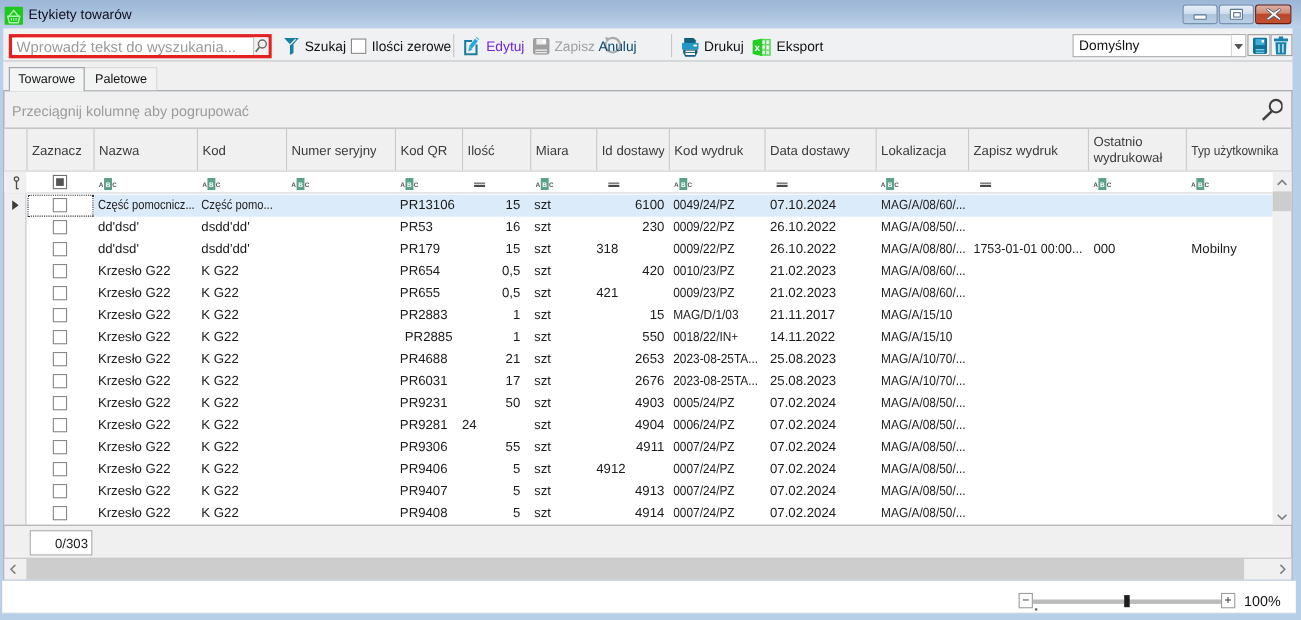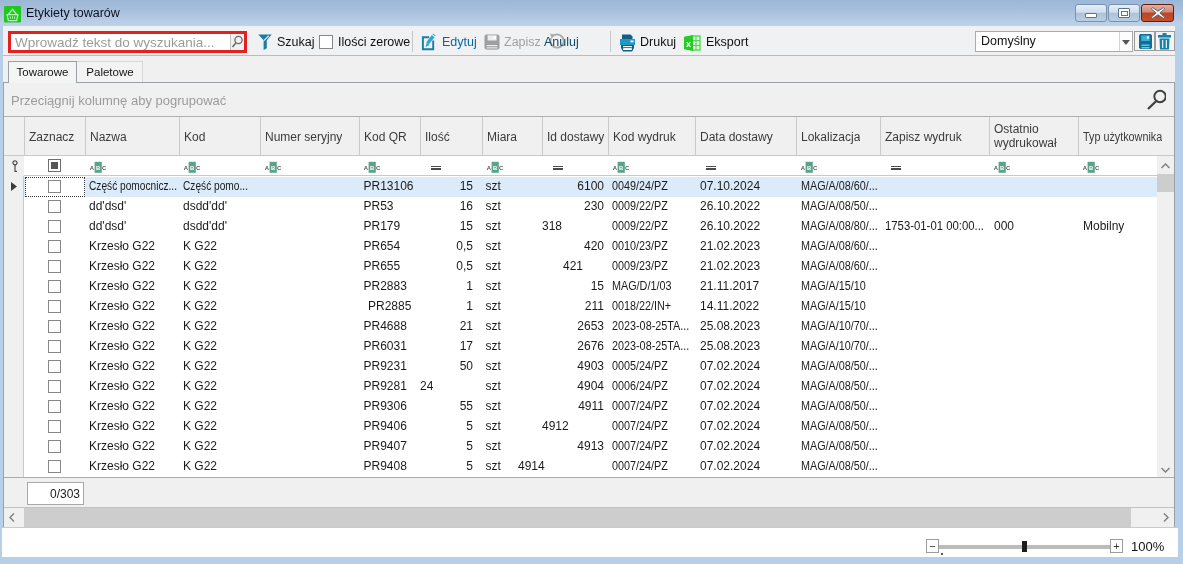--- a/index.html
+++ b/index.html
@@ -42,21 +42,21 @@
 <div class="abs" style="left:277px;top:35px;font-size:12.5px;color:#111">Szukaj</div>
 <div class="cb" style="left:319px;top:35px;width:14px;height:14px"></div>
 <div class="abs" style="left:338px;top:35px;font-size:12.5px;color:#111">Ilości zerowe</div>
 <div class="abs" style="left:412px;top:31px;width:1px;height:21px;background:#c6c6c6"></div>
 <svg class="abs" style="left:421px;top:33px" width="16" height="18" viewBox="0 0 16 18">
 <path d="M12.2 7.5 L12.2 16.3 L1.9 16.3 L1.9 4.2 L8.2 4.2" fill="none" stroke="#1b7d9e" stroke-width="1.9"></path>
 <line x1="13.4" y1="1.6" x2="6.6" y2="10.2" stroke="#2aa7d9" stroke-width="3.4"></line>
 <line x1="11.1" y1="1.6" x2="14.1" y2="4.0" stroke="#eef6fa" stroke-width="1.1"></line>
 <path d="M5.8 9.6 L4.5 13.9 L8.6 12.0 Z" fill="#2aa7d9"></path>
 </svg>
-<div class="abs" style="left:442px;top:35px;font-size:12.5px;color:#0369a1">Edytuj</div>
+<div class="abs" style="left:442px;top:35px;font-size:12.5px;color:#6d28d9">Edytuj</div>
 <svg class="abs" style="left:484px;top:34px" width="16" height="16" viewBox="0 0 16 16">
 <rect x="0.5" y="0.5" width="15" height="15" rx="2" fill="#9f9f9f"></rect>
 <rect x="3.6" y="1.3" width="9" height="5.2" fill="#ededee"></rect>
 <rect x="9.4" y="2.4" width="2.6" height="2.6" fill="#fff"></rect>
 <rect x="2.8" y="11" width="10.4" height="4.5" fill="#ededee"></rect>
 <rect x="2.8" y="12.2" width="10.4" height="1.1" fill="#9f9f9f"></rect>
 <rect x="2.8" y="14.4" width="10.4" height="1.1" fill="#9f9f9f"></rect>
 </svg>
 <div class="abs" style="left:504px;top:35px;font-size:12.5px;color:#a0a0a0">Zapisz</div>
 <svg class="abs" style="left:548px;top:33px" width="17" height="17" viewBox="0 0 17 17">
@@ -265,41 +265,41 @@
 <div class="cell" style="left:542px;top:239px;width:62px;text-align:right">420</div>
 <div class="cell" style="left:612px;top:239px;width:92px;transform:scaleX(.9);transform-origin:0 0">0010/23/PZ</div>
 <div class="cell" style="left:700px;top:239px;width:95px">21.02.2023</div>
 <div class="cell" style="left:800.5px;top:239px;width:95px;transform:scaleX(.9);transform-origin:0 0">MAG/A/08/60/...</div>
 <div class="cb" style="left:48px;top:259.5px"></div>
 <div class="cell" style="left:89px;top:259px;width:105px;">Krzesło G22</div>
 <div class="cell" style="left:183px;top:259px;width:78px;">K G22</div>
 <div class="cell" style="left:363.5px;top:259px;width:55px">PR655</div>
 <div class="cell" style="left:420px;top:259px;width:53px;text-align:right">0,5</div>
 <div class="cell" style="left:485.5px;top:259px;width:54px">szt</div>
-<div class="cell" style="left:542px;top:259px;width:62px;text-align:center">421</div>
+<div class="cell" style="left:542px;top:259px;width:62px;text-align:left">421</div>
 <div class="cell" style="left:612px;top:259px;width:92px;transform:scaleX(.9);transform-origin:0 0">0009/23/PZ</div>
 <div class="cell" style="left:700px;top:259px;width:95px">21.02.2023</div>
 <div class="cell" style="left:800.5px;top:259px;width:95px;transform:scaleX(.9);transform-origin:0 0">MAG/A/08/60/...</div>
 <div class="cb" style="left:48px;top:279.5px"></div>
 <div class="cell" style="left:89px;top:279px;width:105px;">Krzesło G22</div>
 <div class="cell" style="left:183px;top:279px;width:78px;">K G22</div>
 <div class="cell" style="left:363.5px;top:279px;width:55px">PR2883</div>
 <div class="cell" style="left:420px;top:279px;width:53px;text-align:right">1</div>
 <div class="cell" style="left:485.5px;top:279px;width:54px">szt</div>
 <div class="cell" style="left:542px;top:279px;width:62px;text-align:right">15</div>
 <div class="cell" style="left:612px;top:279px;width:92px;transform:scaleX(.9);transform-origin:0 0">MAG/D/1/03</div>
 <div class="cell" style="left:700px;top:279px;width:95px">21.11.2017</div>
 <div class="cell" style="left:800.5px;top:279px;width:95px;transform:scaleX(.9);transform-origin:0 0">MAG/A/15/10</div>
 <div class="cb" style="left:48px;top:299.5px"></div>
 <div class="cell" style="left:89px;top:299px;width:105px;">Krzesło G22</div>
 <div class="cell" style="left:183px;top:299px;width:78px;">K G22</div>
 <div class="cell" style="left:368px;top:299px;width:55px">PR2885</div>
 <div class="cell" style="left:420px;top:299px;width:53px;text-align:right">1</div>
 <div class="cell" style="left:485.5px;top:299px;width:54px">szt</div>
-<div class="cell" style="left:542px;top:299px;width:62px;text-align:right">211</div>
+<div class="cell" style="left:542px;top:299px;width:62px;text-align:right">550</div>
 <div class="cell" style="left:612px;top:299px;width:92px;transform:scaleX(.9);transform-origin:0 0">0018/22/IN+</div>
 <div class="cell" style="left:700px;top:299px;width:95px">14.11.2022</div>
 <div class="cell" style="left:800.5px;top:299px;width:95px;transform:scaleX(.9);transform-origin:0 0">MAG/A/15/10</div>
 <div class="cb" style="left:48px;top:319.5px"></div>
 <div class="cell" style="left:89px;top:319px;width:105px;">Krzesło G22</div>
 <div class="cell" style="left:183px;top:319px;width:78px;">K G22</div>
 <div class="cell" style="left:363.5px;top:319px;width:55px">PR4688</div>
 <div class="cell" style="left:420px;top:319px;width:53px;text-align:right">21</div>
 <div class="cell" style="left:485.5px;top:319px;width:54px">szt</div>
 <div class="cell" style="left:542px;top:319px;width:62px;text-align:right">2653</div>
@@ -365,21 +365,21 @@
 <div class="cell" style="left:542px;top:439px;width:62px;text-align:right">4913</div>
 <div class="cell" style="left:612px;top:439px;width:92px;transform:scaleX(.9);transform-origin:0 0">0007/24/PZ</div>
 <div class="cell" style="left:700px;top:439px;width:95px">07.02.2024</div>
 <div class="cell" style="left:800.5px;top:439px;width:95px;transform:scaleX(.9);transform-origin:0 0">MAG/A/08/50/...</div>
 <div class="cb" style="left:48px;top:459.5px"></div>
 <div class="cell" style="left:89px;top:459px;width:105px;">Krzesło G22</div>
 <div class="cell" style="left:183px;top:459px;width:78px;">K G22</div>
 <div class="cell" style="left:363.5px;top:459px;width:55px">PR9408</div>
 <div class="cell" style="left:420px;top:459px;width:53px;text-align:right">5</div>
 <div class="cell" style="left:485.5px;top:459px;width:54px">szt</div>
-<div class="cell" style="left:518px;top:459px;width:62px;text-align:left">4914</div>
+<div class="cell" style="left:542px;top:459px;width:62px;text-align:right">4914</div>
 <div class="cell" style="left:612px;top:459px;width:92px;transform:scaleX(.9);transform-origin:0 0">0007/24/PZ</div>
 <div class="cell" style="left:700px;top:459px;width:95px">07.02.2024</div>
 <div class="cell" style="left:800.5px;top:459px;width:95px;transform:scaleX(.9);transform-origin:0 0">MAG/A/08/50/...</div>
 <div class="abs" style="left:4px;top:477px;width:1170px;height:1px;background:#ababab"></div>
 <div class="abs" style="left:1157px;top:156px;width:17px;height:321px;background:#f0f0f0"></div>
 <svg class="abs" style="left:1161px;top:163px" width="9" height="6" viewBox="0 0 9 6">
     <path d="M0.5 5 L4.5 1 L8.5 5" fill="none" stroke="#828282" stroke-width="1.5"></path>
   </svg>
 <div class="abs" style="left:1157px;top:174px;width:17px;height:18px;background:#cdcdcd"></div>
 <svg class="abs" style="left:1161px;top:467px" width="9" height="6" viewBox="0 0 9 6">

